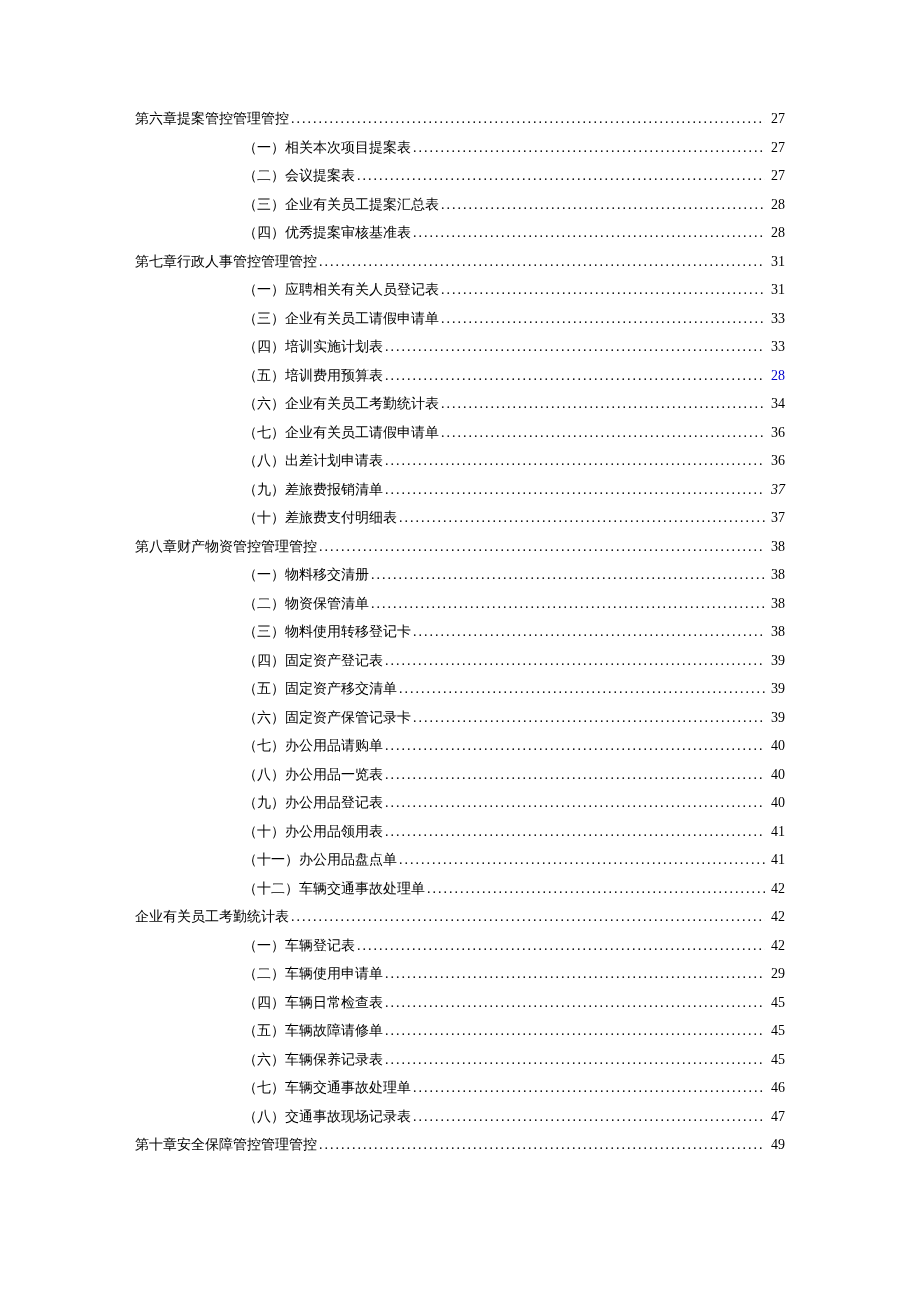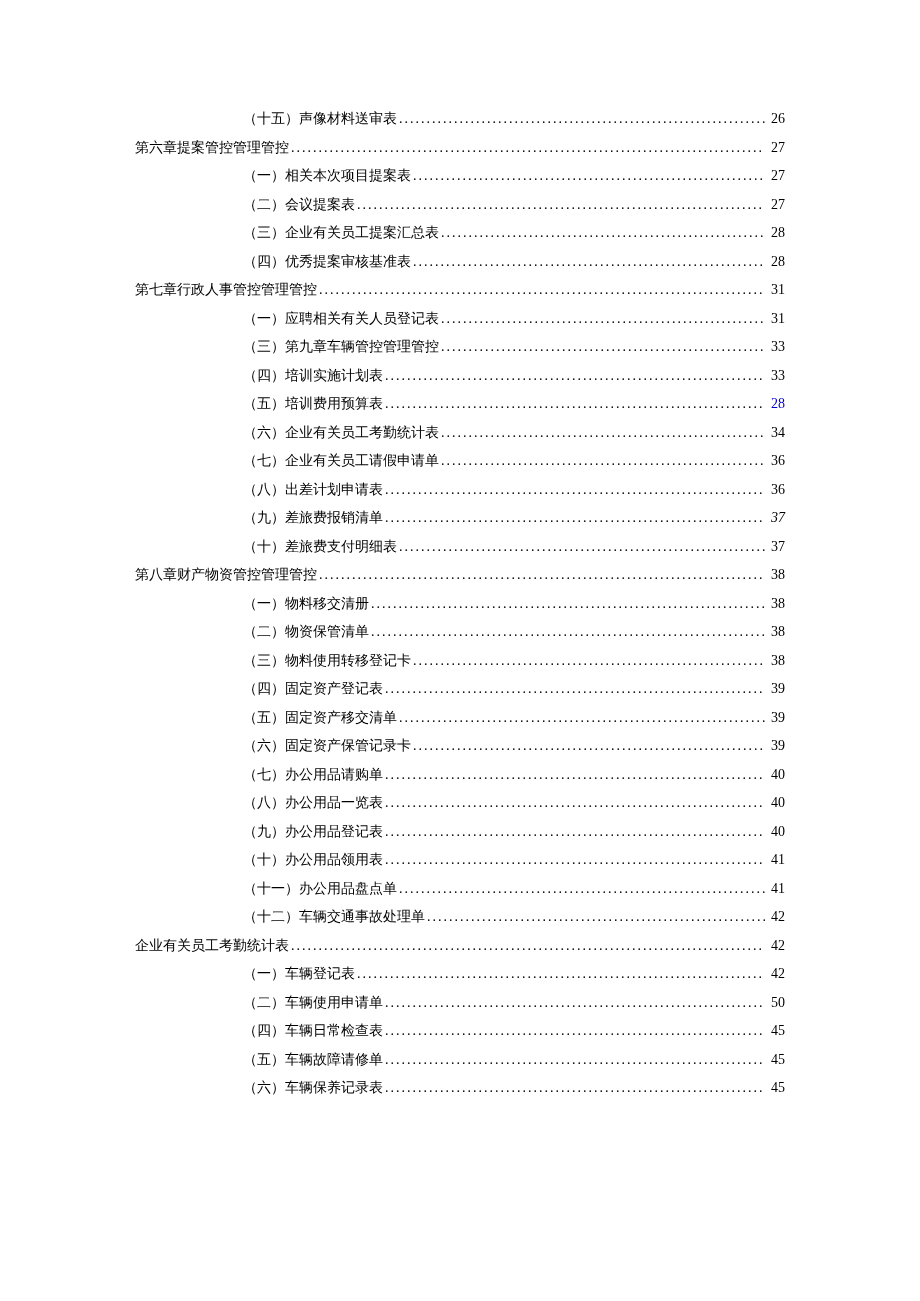--- a/index.html
+++ b/index.html
@@ -40,25 +40,20 @@
       min-width: 20px;
       padding-left: 2px;
     }
     .italic { font-style: italic; }
     .link-color { color: #0000cc; }
   </style>
 </head>
 <body>
 
 <div class="toc-container" id="toc-root">
-    <div class="toc-row toc-indent-sub">
-      <span class="toc-title">（十五）声像材料送审表</span>
-      <span class="toc-dots"></span>
-      <span class="toc-page">26</span>
-    </div>
     <div class="toc-row toc-indent-chapter">
       <span class="toc-title">第六章提案管控管理管控 </span>
       <span class="toc-dots"></span>
       <span class="toc-page">27</span>
     </div>
     <div class="toc-row toc-indent-sub">
       <span class="toc-title">（一）相关本次项目提案表</span>
       <span class="toc-dots"></span>
       <span class="toc-page">27</span>
     </div>
@@ -81,21 +76,21 @@
       <span class="toc-title">第七章行政人事管控管理管控 </span>
       <span class="toc-dots"></span>
       <span class="toc-page">31</span>
     </div>
     <div class="toc-row toc-indent-sub">
       <span class="toc-title">（一）应聘相关有关人员登记表</span>
       <span class="toc-dots"></span>
       <span class="toc-page">31</span>
     </div>
     <div class="toc-row toc-indent-sub">
-      <span class="toc-title">（三）第九章车辆管控管理管控 </span>
+      <span class="toc-title">（三）企业有关员工请假申请单 </span>
       <span class="toc-dots"></span>
       <span class="toc-page">33</span>
     </div>
     <div class="toc-row toc-indent-sub">
       <span class="toc-title">（四）培训实施计划表</span>
       <span class="toc-dots"></span>
       <span class="toc-page">33</span>
     </div>
     <div class="toc-row toc-indent-sub">
       <span class="toc-title">（五）培训费用预算表</span>
@@ -198,30 +193,45 @@
       <span class="toc-page">42</span>
     </div>
     <div class="toc-row toc-indent-sub">
       <span class="toc-title">（一）车辆登记表</span>
       <span class="toc-dots"></span>
       <span class="toc-page">42</span>
     </div>
     <div class="toc-row toc-indent-sub">
       <span class="toc-title">（二）车辆使用申请单</span>
       <span class="toc-dots"></span>
-      <span class="toc-page">50</span>
+      <span class="toc-page">29</span>
     </div>
     <div class="toc-row toc-indent-sub">
       <span class="toc-title">（四）车辆日常检查表</span>
       <span class="toc-dots"></span>
       <span class="toc-page">45</span>
     </div>
     <div class="toc-row toc-indent-sub">
       <span class="toc-title">（五）车辆故障请修单</span>
       <span class="toc-dots"></span>
       <span class="toc-page">45</span>
     </div>
     <div class="toc-row toc-indent-sub">
       <span class="toc-title">（六）车辆保养记录表</span>
       <span class="toc-dots"></span>
       <span class="toc-page">45</span>
+    </div>
+    <div class="toc-row toc-indent-sub">
+      <span class="toc-title">（七）车辆交通事故处理单</span>
+      <span class="toc-dots"></span>
+      <span class="toc-page">46</span>
+    </div>
+    <div class="toc-row toc-indent-sub">
+      <span class="toc-title">（八）交通事故现场记录表 </span>
+      <span class="toc-dots"></span>
+      <span class="toc-page">47</span>
+    </div>
+    <div class="toc-row toc-indent-chapter">
+      <span class="toc-title">第十章安全保障管控管理管控 </span>
+      <span class="toc-dots"></span>
+      <span class="toc-page">49</span>
     </div>
   </div>
 
 </body></html>

